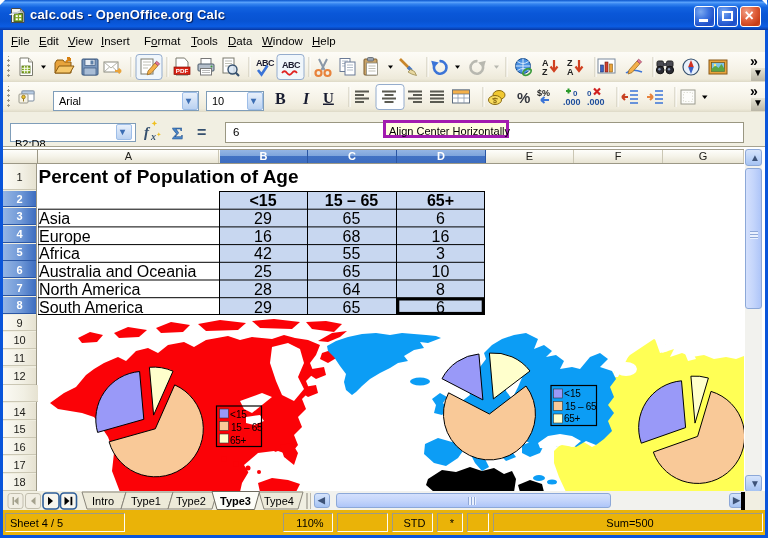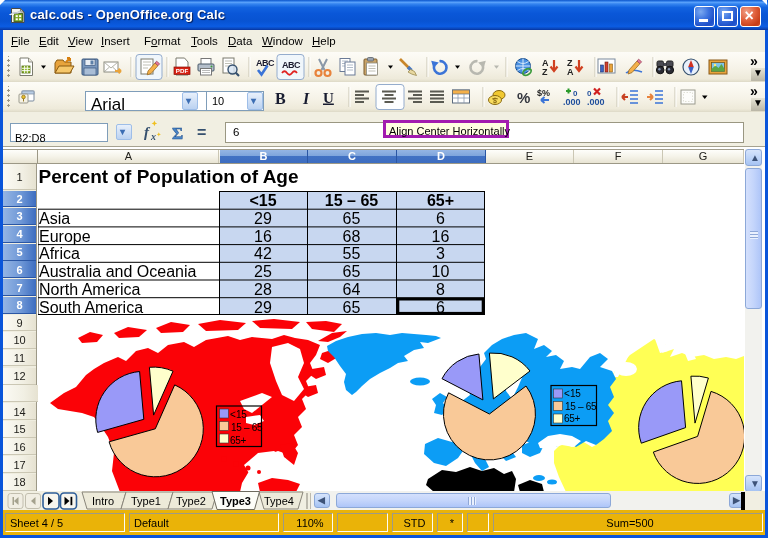--- a/index.html
+++ b/index.html
@@ -25,21 +25,21 @@
 
 
 #tb1 { left:3px; top:52px; width:762px; height:30px; background:linear-gradient(180deg,#FDFCF7 0%,#F6F3E8 55%,#EEEADA 92%,#E4E0CE 100%); border-bottom:1px solid #E0DCCA;}
 #tb2 { left:3px; top:82px; width:762px; height:30px; background:linear-gradient(180deg,#FDFCF7 0%,#F6F3E8 55%,#EEEADA 92%,#E4E0CE 100%); border-bottom:1px solid #E0DCCA;}
 .grip { position:absolute; left:2px; top:4px; width:5px; height:22px;
   background-image:radial-gradient(circle,#9A9686 1px,transparent 1.2px); background-size:5px 5px; background-position:1px 2px; }
 .chev { position:absolute; font-size:11px; font-weight:bold; color:#000; }
 
 
 #fbar { left:3px; top:112px; width:762px; height:34px; background:#F1EFE2; }
-#namebox { position:absolute; left:7px; top:11px; width:98px; height:19px; background:#fff; border:1px solid #7F9DB9; font-size:11px; padding:8px 0 0 4px; color:#000;}
+#namebox { position:absolute; left:7px; top:11px; width:126px; height:19px; background:#fff; border:1px solid #7F9DB9; font-size:11px; padding:14px 0 0 4px; color:#000;}
 #nbdrop { position:absolute; left:113px; top:12px; width:16px; height:16px; background:linear-gradient(180deg,#E8F0FB,#BBD2F1); border:1px solid #9EBEE8; border-radius:2px; }
 #inputline { position:absolute; left:222px; top:10px; width:519px; height:21px; background:#fff; border:1px solid #9A9782; font-size:11.5px; padding:3px 0 0 7px; }
 #tooltip { position:absolute; left:380px; top:8px; width:126px; height:18px; background:#FFFFE1; border:3px solid #a21caf; font-size:11px; padding:2px 0 0 3px; z-index:60; white-space:nowrap;}
 
 
 #sheet { left:3px; top:146px; width:762px; height:345px; background:#fff; border-top:1px solid #A6A28F; }
 #colhdr { position:absolute; left:0px; top:2px; width:741px; height:15px;
   background:linear-gradient(180deg,#FEFEFB 0%,#F5F3E9 50%,#E8E4D3 100%); border-top:1px solid #A09C8A; border-bottom:1px solid #9C9886;}
 .ch { position:absolute; top:0; height:13px; font-size:11px; color:#21201C; text-align:center; padding-top:0px; border-right:1px solid #CBC7B4; }
 .chsel { background:linear-gradient(180deg,#94B5E4 0%,#7FA5DC 45%,#4272C4 46%,#3D6DC0 100%); color:#fff; font-weight:bold; border-right:1px solid #2A56A4;}
@@ -329,21 +329,21 @@
         <path d="M2,10 h6 m0,0 l-3,-3 m3,3 l-3,3" stroke="#E8833C" stroke-width="2" fill="none"></path>
       </g>
     <line x1="672" y1="5" x2="672" y2="25" stroke="#C9C5B2"></line>
       <line x1="673" y1="5" x2="673" y2="25" stroke="#FFF"></line>
     <g transform="translate(675,5)">
         <rect x="3" y="3" width="14" height="14" fill="#FDFDFB" stroke="#9A9A8E"></rect>
         <rect x="5.5" y="5.5" width="9" height="9" fill="none" stroke="#D8D8CE" stroke-width="0.8" stroke-dasharray="1.5,1.5"></rect>
       </g>
     <path d="M699,13.5 l5.5,0 -2.75,3.5 z" fill="#000"></path>
   </svg>
-  <div class="abs" style="left:50px;top:9px;width:146px;height:20px;background:#fff;border:1px solid #7F9DB9;font-size:17px;padding:3px 0 0 5px;margin-left:32px;">Arial</div>
+  <div class="abs" style="left:50px;top:9px;width:146px;height:20px;background:#fff;border:1px solid #7F9DB9;font-size:11px;padding:3px 0 0 5px;">Arial</div>
   <div class="abs" style="left:179px;top:10px;width:16px;height:18px;background:linear-gradient(180deg,#E8F0FB,#BBD2F1);border:1px solid #9EBEE8;border-radius:2px;">
       <span style="position:absolute;left:3px;top:2px;color:#3C6EB4;font-size:10px;font-weight:bold;">▾</span>
     </div>
   <div class="abs" style="left:203px;top:9px;width:58px;height:20px;background:#fff;border:1px solid #7F9DB9;font-size:11px;padding:3px 0 0 5px;">10</div>
   <div class="abs" style="left:244px;top:10px;width:16px;height:18px;background:linear-gradient(180deg,#E8F0FB,#BBD2F1);border:1px solid #9EBEE8;border-radius:2px;">
       <span style="position:absolute;left:3px;top:2px;color:#3C6EB4;font-size:10px;font-weight:bold;">▾</span>
     </div>
   <div class="chev" style="left:747px; top:1px; font-size:14px;">»</div>
   <div class="abs" style="left:748px; top:16px; width:14px; height:13px; background:linear-gradient(180deg,#E6E3D4,#BAB6A6);"></div>
   <div class="chev" style="left:750px; top:15px; font-size:10px;">▼</div>
@@ -591,20 +591,19 @@
       </div>
     <div class="sbtn" style="left:418px; top:2px; width:15px; height:15px;">
         <span class="arr" style="left:3px;top:1px;font-size:9px;">▶</span>
       </div>
   </div>
   <div class="abs" style="left:738px; top:1px; width:4px; height:18px; background:#000;"></div>
 </div>
 
 <div class="abs" id="statusbar">
   <div class="sp" style="left:2px; width:120px;">Sheet 4 / 5</div>
-  <div class="sp" style="left:126px; width:150px;">Default</div>
   <div class="sp" style="left:280px; width:50px; text-align:center;">110%</div>
   <div class="sp" style="left:334px; width:51px;"></div>
   <div class="sp" style="left:389px; width:41px; text-align:center;">STD</div>
   <div class="sp" style="left:434px; width:26px; text-align:center;">*</div>
   <div class="sp" style="left:464px; width:22px;"></div>
   <div class="sp" style="left:490px; width:270px; text-align:center;">Sum=500</div>
 </div>
 
 </body></html>

